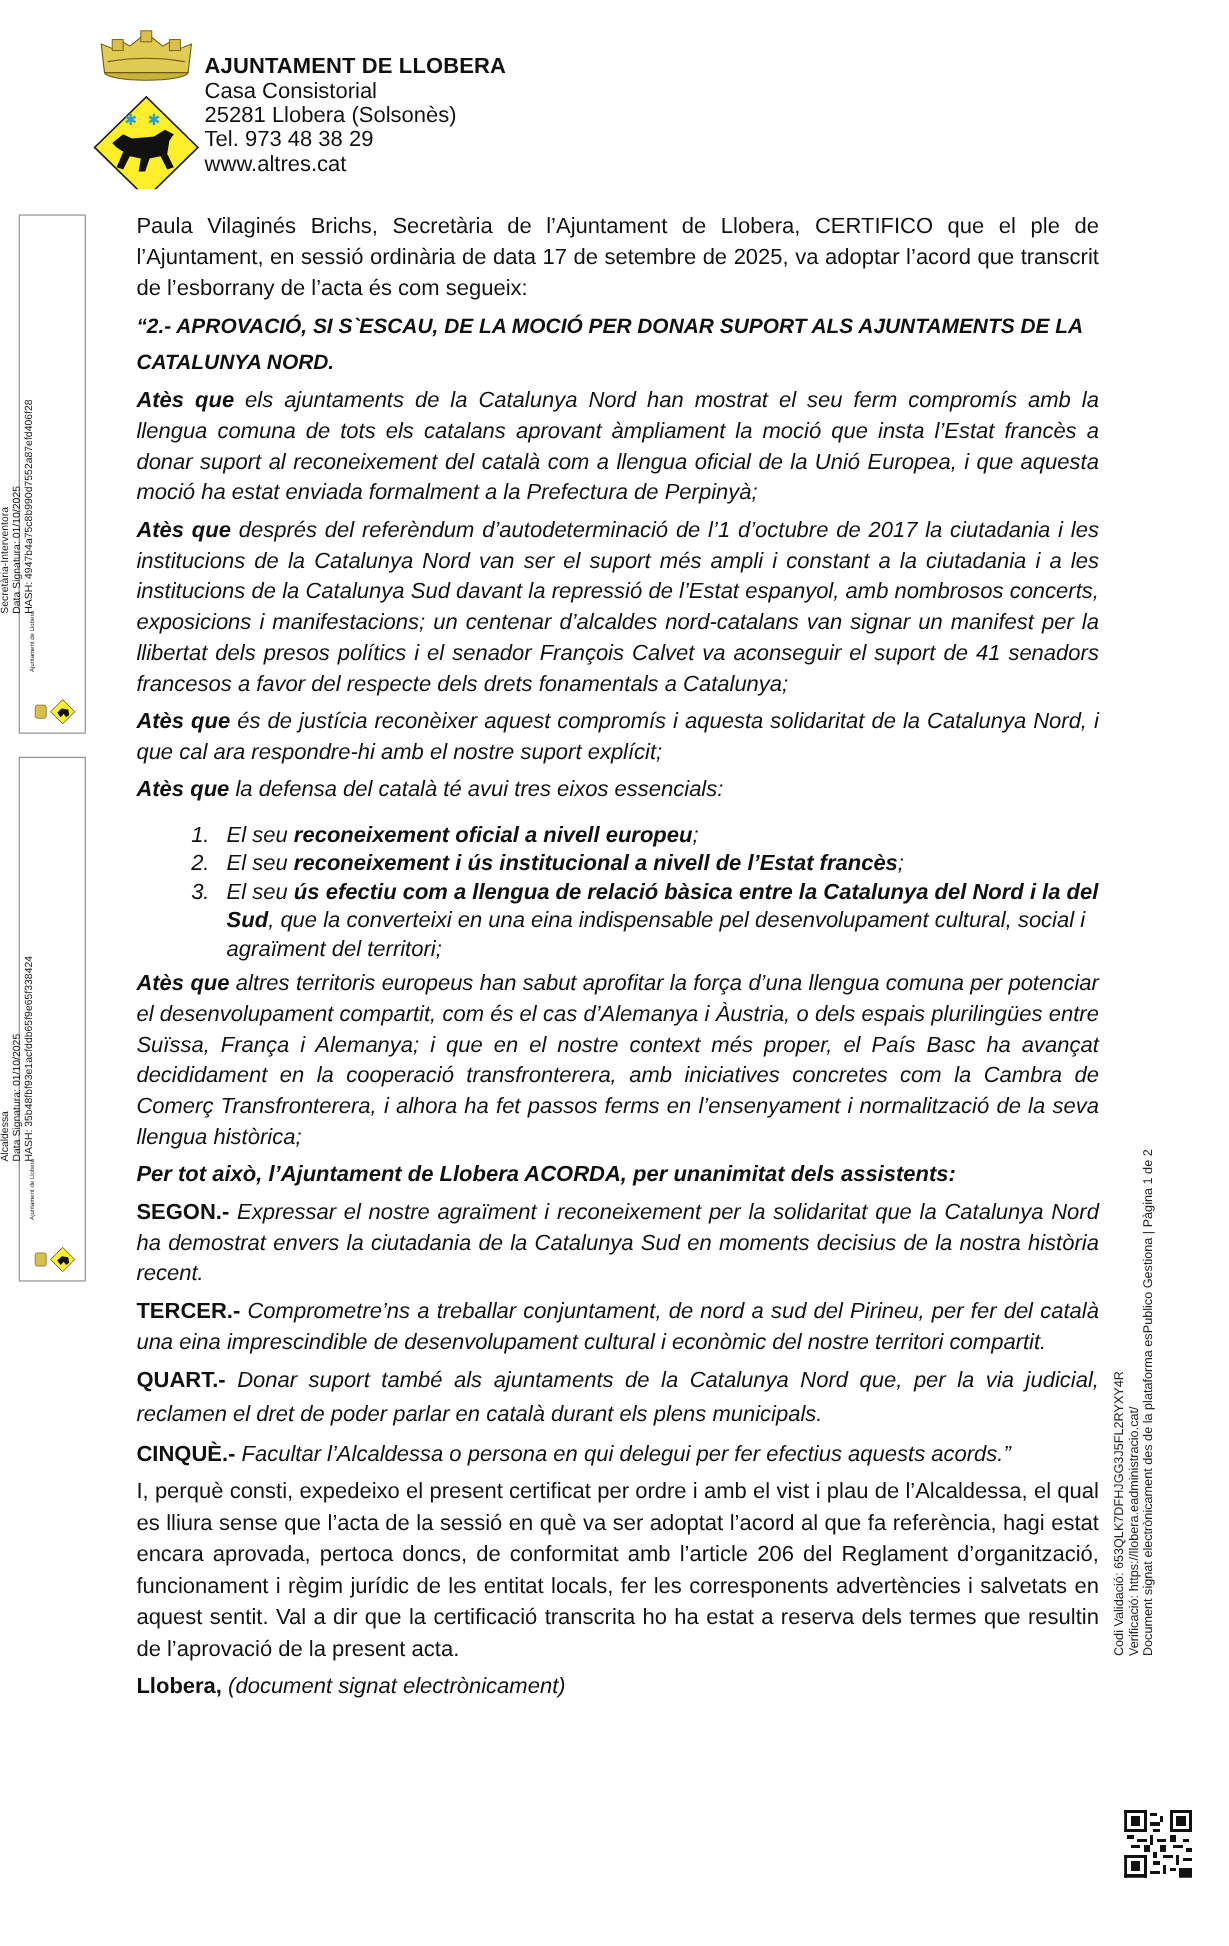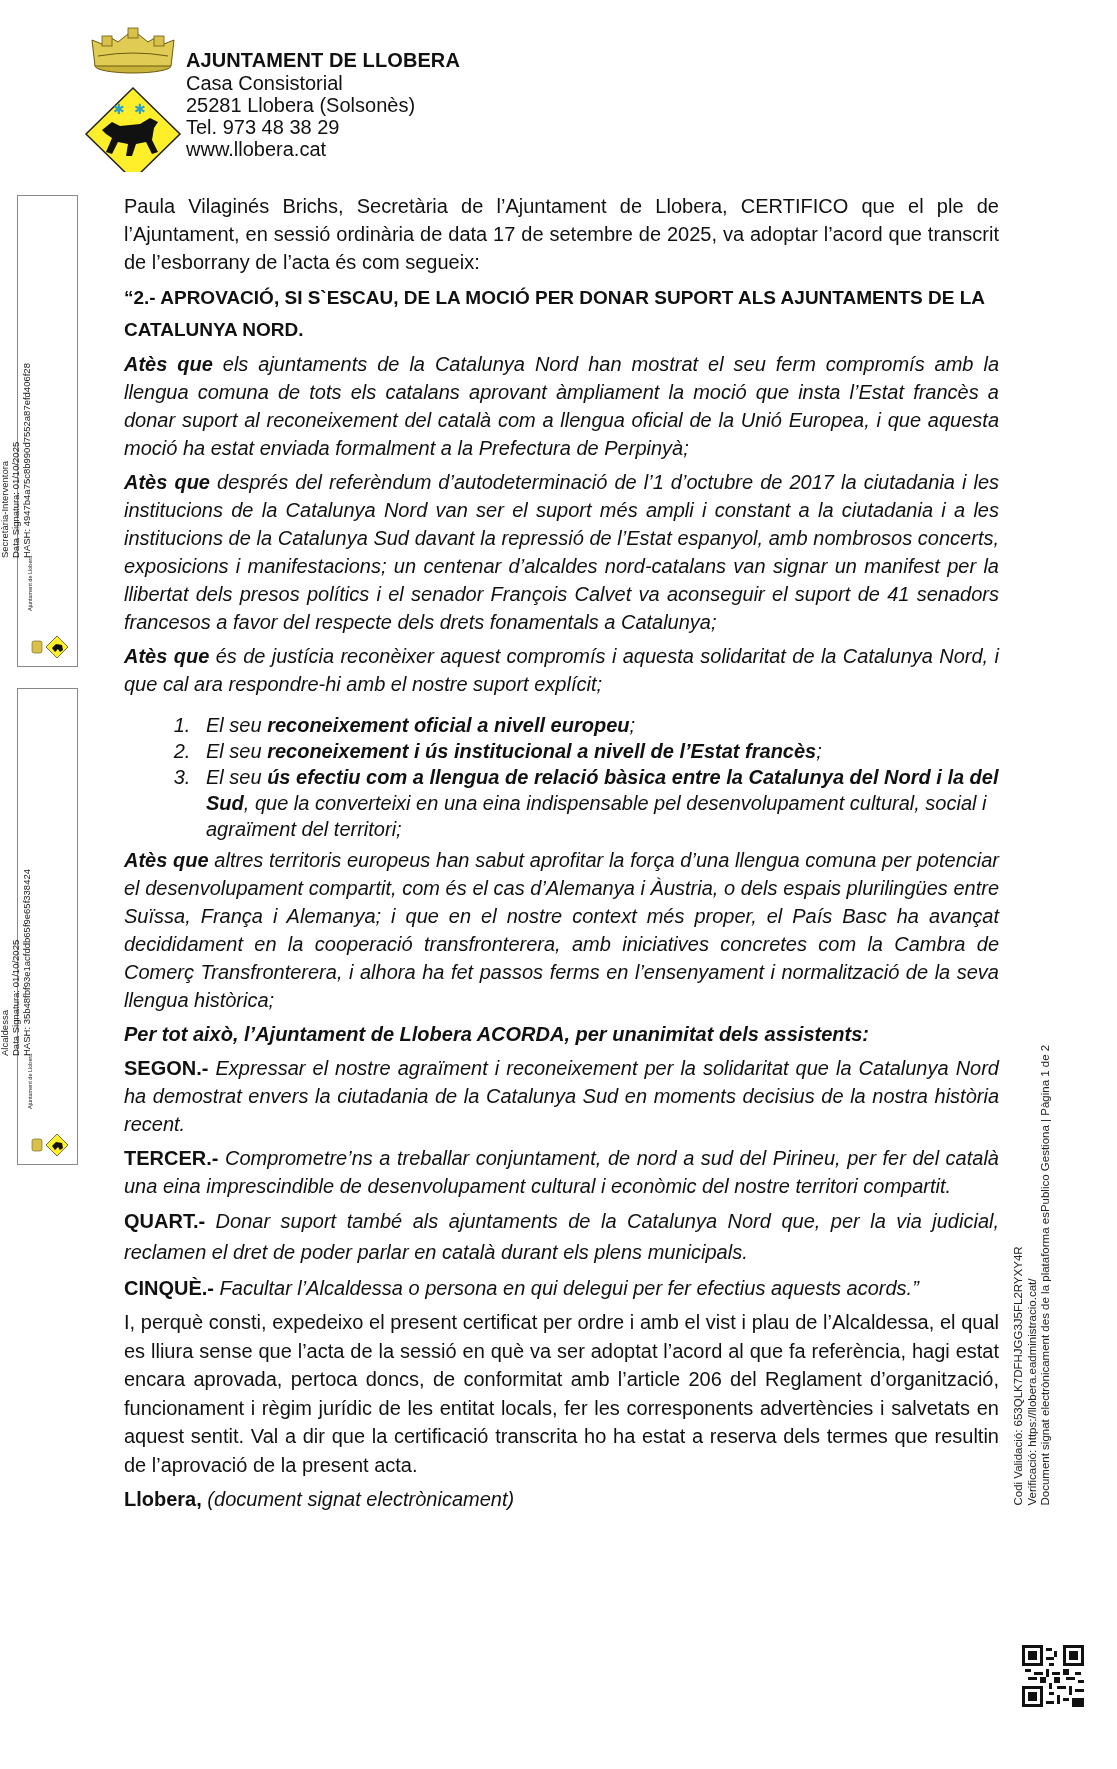--- a/index.html
+++ b/index.html
@@ -29,21 +29,21 @@
   .verif { position:absolute; left:1052px; top:1495px; width:10px; height:10px; }
   .verif .block { position:absolute; left:0; bottom:0; transform:rotate(-90deg); transform-origin:0 100%;
                   white-space:nowrap; font-family:"Liberation Sans", sans-serif; font-size:11.5px; line-height:13.5px; color:#222; }
   .qr { position:absolute; left:1022px; top:1645px; width:62px; height:62px; }
 
   
   .body { position:absolute; left:124px; top:192px; width:875px; font-size:20px; line-height:28px; }
   .body p { margin:0 0 6px 0; text-align:justify; }
   .it { font-style:italic; }
   .b { font-weight:bold; }
-  .body .title { font-weight:bold; font-size:19px; line-height:32px; margin-bottom:4px; text-align:left; }
+  .body .title { font-weight:bold; font-style:italic; font-size:19px; line-height:32px; margin-bottom:4px; text-align:left; }
   .body .motion { font-style:italic; }
   ol.points { margin:14px 0 4px 0; padding-left:72px; font-style:italic; }
   ol.points li { padding-left:10px; line-height:26px; text-align:left; }
   .final p { text-align:justify; line-height:28.5px; }
 </style>
 </head>
 <body>
 
 <div class="page">
 
@@ -65,21 +65,21 @@
 
       <path d="M24 108 L34 100 L42 104 L62 102 L72 96 L80 100 L76 106 L74 118 L80 130 L74 132 L68 120 L58 122 L54 134 L48 134 L50 122 L40 120 L34 132 L28 130 L34 116 L28 112 Z" fill="#111"></path>
     </g>
   </svg>
 
   <div class="header-text">
     <div class="org">AJUNTAMENT DE LLOBERA</div>
     <div class="line">Casa Consistorial</div>
     <div class="line">25281 Llobera (Solsonès)</div>
     <div class="line">Tel.  973 48 38 29</div>
-    <div class="line">www.llobera.cat</div>
+    <div class="line">www.altres.cat</div>
   </div>
 
   <div class="stamp stamp1">
     <div class="info">
       <div class="block">
 
         <div>Secretària-Interventora</div>
         <div>Data Signatura: 01/10/2025</div>
         <div>HASH: 4947b4a75c8b990d7552a87efd406f28</div>
       </div>
@@ -166,20 +166,21 @@
     </g>
   </svg>
 
   <div class="body">
     <p>Paula Vilaginés Brichs, Secretària de l’Ajuntament de Llobera, CERTIFICO que el ple de l’Ajuntament, en sessió ordinària de data 17 de setembre de 2025, va adoptar l’acord que transcrit de l’esborrany de l’acta és com segueix:</p>
     <p class="title">“2.- APROVACIÓ, SI S`ESCAU, DE LA MOCIÓ  PER DONAR SUPORT ALS AJUNTAMENTS DE LA CATALUNYA NORD.</p>
 
     <p class="motion"><span class="b">Atès que</span><span> els ajuntaments de la Catalunya Nord han mostrat el seu ferm compromís amb la llengua comuna de tots els catalans aprovant àmpliament la moció que insta l’Estat francès a donar suport al reconeixement del català com a llengua oficial de la Unió Europea, i que aquesta moció ha estat enviada formalment a la Prefectura de Perpinyà;</span></p>
     <p class="motion"><span class="b">Atès que</span><span> després del referèndum d’autodeterminació de l’1 d’octubre de 2017 la ciutadania i les institucions de la Catalunya Nord van ser el suport més ampli i constant a la ciutadania i a les institucions de la Catalunya Sud davant la repressió de l’Estat espanyol, amb nombrosos concerts, exposicions i manifestacions; un centenar d’alcaldes nord-catalans van signar un manifest per la llibertat dels presos polítics i el senador François Calvet va aconseguir el suport de 41 senadors francesos a favor del respecte dels drets fonamentals a Catalunya;</span></p>
     <p class="motion"><span class="b">Atès que</span><span> és de justícia reconèixer aquest compromís i aquesta solidaritat de la Catalunya Nord, i que cal ara respondre-hi amb el nostre suport explícit;</span></p>
+    <p class="motion"><span class="b">Atès que</span><span> la defensa del català té avui tres eixos essencials:</span></p>
 
     <ol class="points">
       <li><span>El seu </span><span class="b">reconeixement oficial a nivell europeu</span><span>;</span></li>
       <li><span>El seu </span><span class="b">reconeixement i ús institucional a nivell de l’Estat francès</span><span>;</span></li>
       <li><span>El seu </span><span class="b">ús efectiu com a llengua de relació bàsica entre la Catalunya del Nord i la del Sud</span><span>, que la converteixi en una eina indispensable pel desenvolupament cultural, social i agraïment del territori;</span></li>
     </ol>
 
     <p class="motion"><span class="b">Atès que</span><span> altres territoris europeus han sabut aprofitar la força d’una llengua comuna per potenciar el desenvolupament compartit, com és el cas d’Alemanya i Àustria, o dels espais plurilingües entre Suïssa, França i Alemanya; i que en el nostre context més proper, el País Basc ha avançat decididament en la cooperació transfronterera, amb iniciatives concretes com la Cambra de Comerç Transfronterera, i alhora ha fet passos ferms en l’ensenyament i normalització de la seva llengua històrica;</span></p>
 
     <p class="b it" style="margin-top:0;font-style:italic;">Per tot això, l’Ajuntament de Llobera ACORDA, per unanimitat dels assistents:</p>

